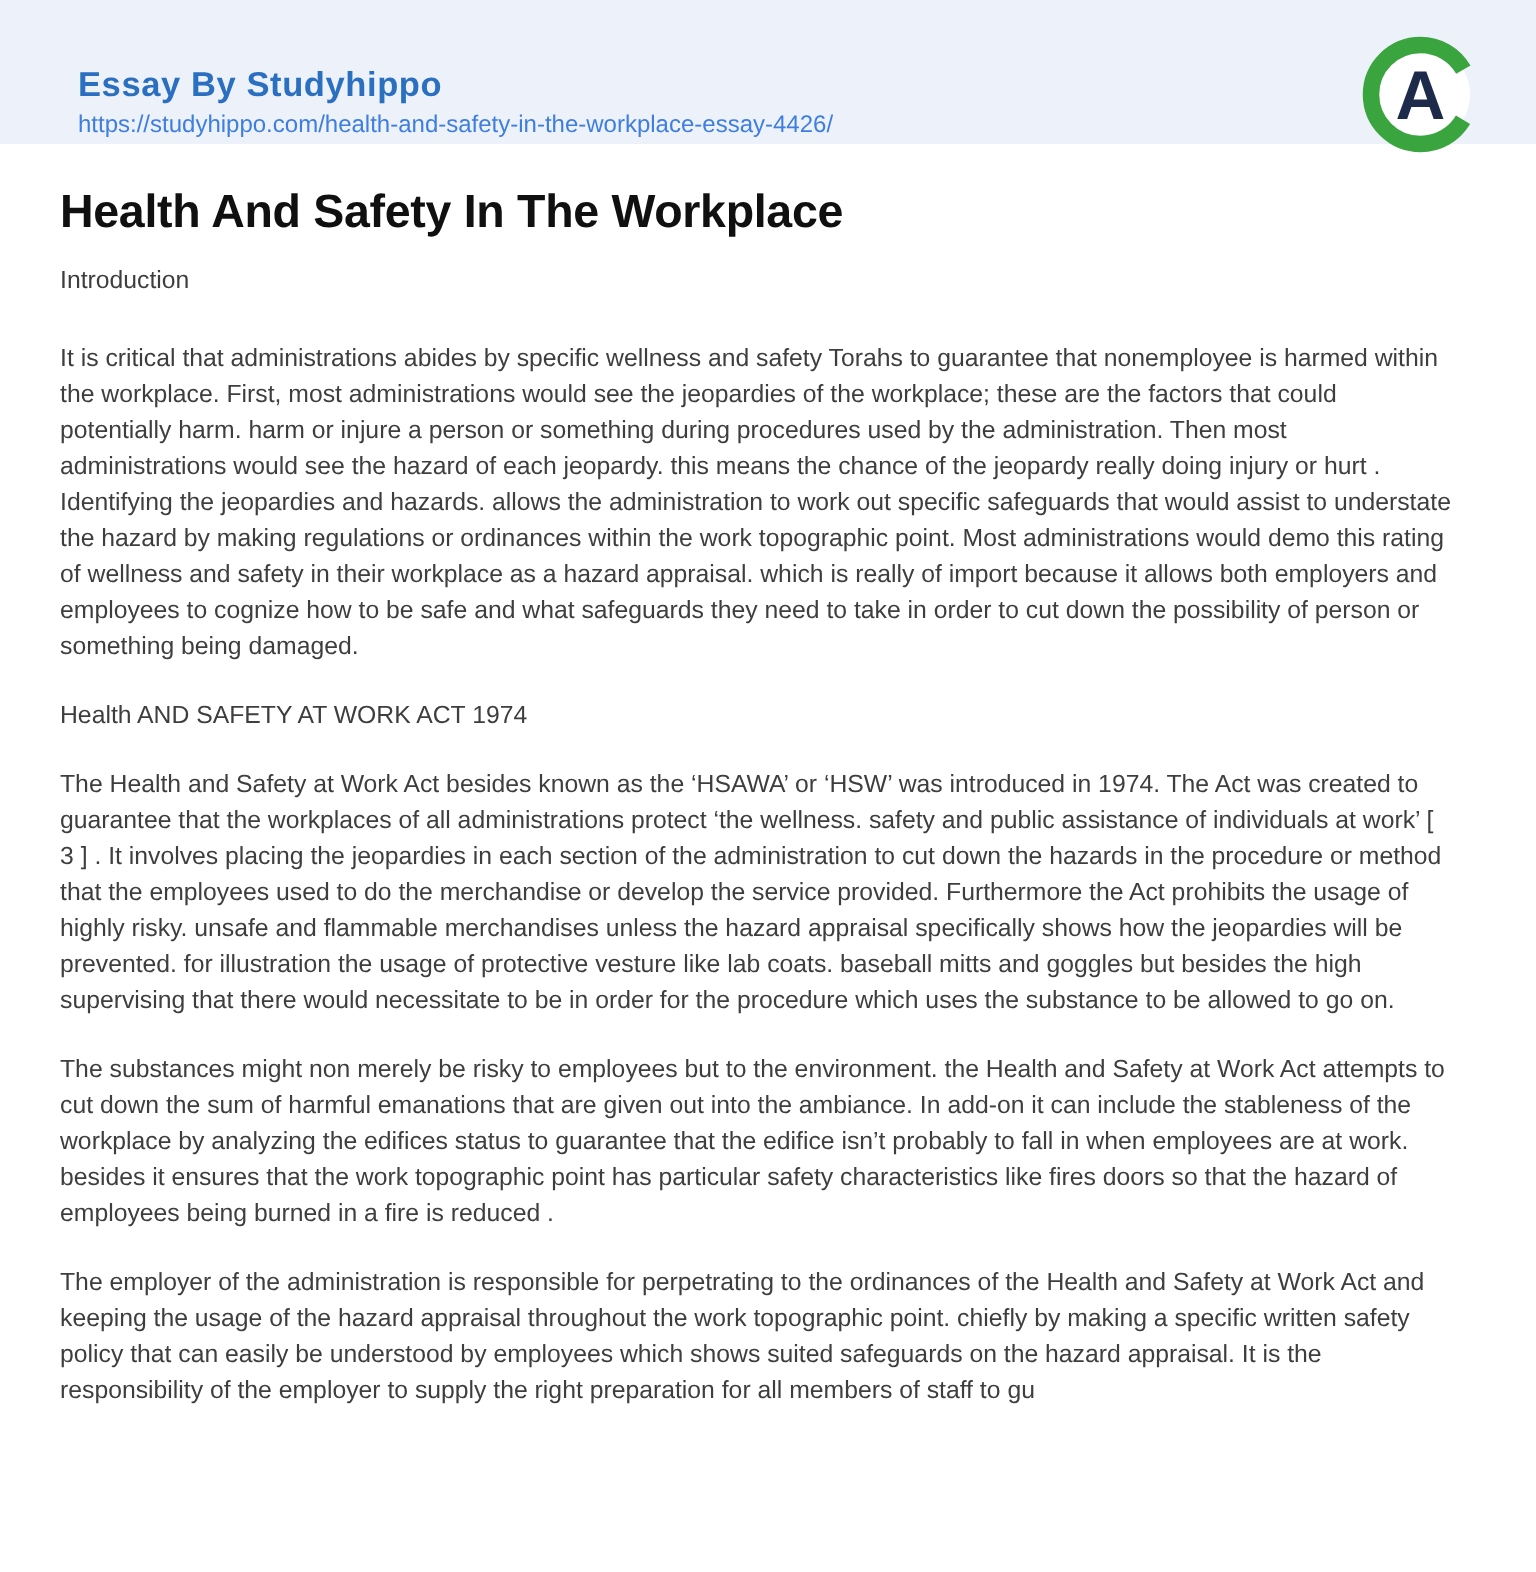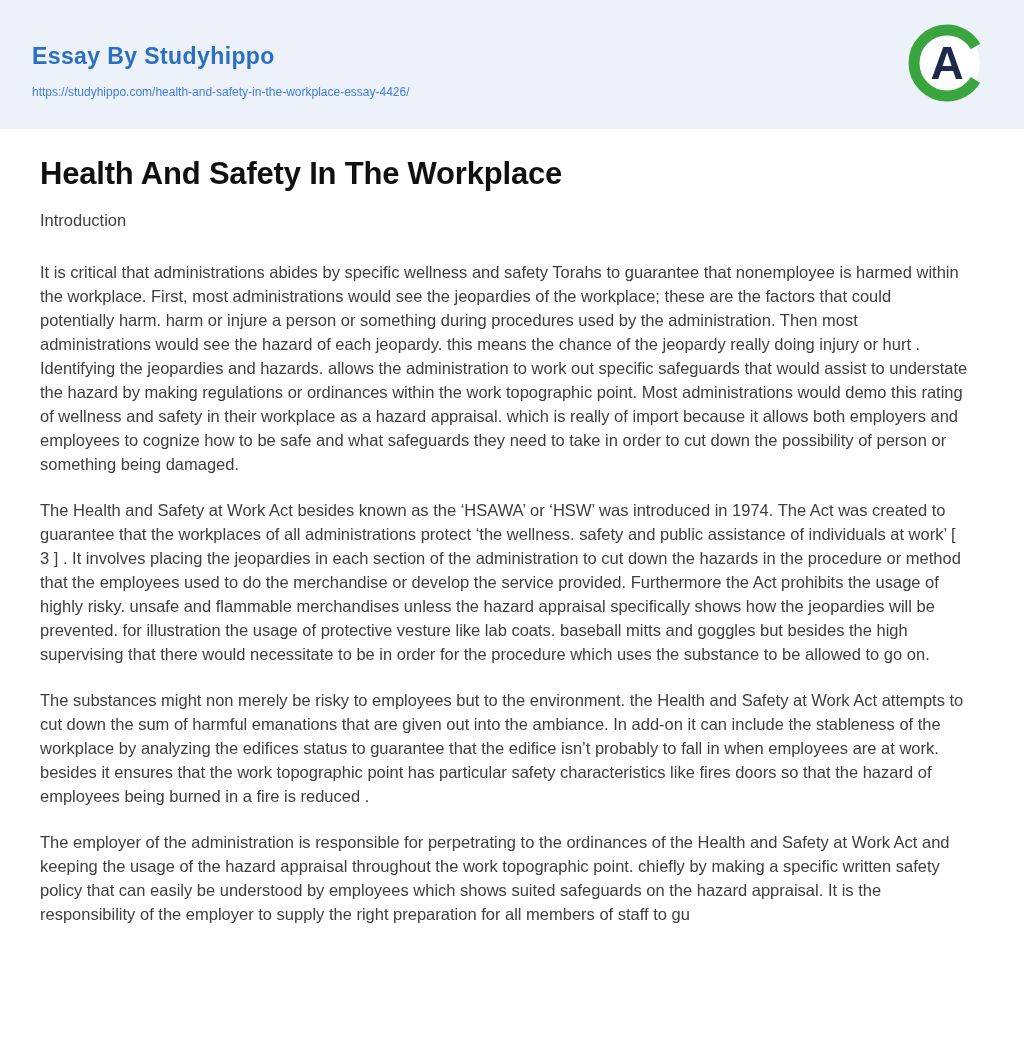--- a/index.html
+++ b/index.html
@@ -9,39 +9,39 @@
     height: 1048px;
     overflow: hidden;
     background: #ffffff;
     font-family: "Liberation Sans", "DejaVu Sans", sans-serif;
   }
 
   
   .header {
     position: relative;
     width: 100%;
-    height: 129px;
+    height: 96px;
     background: #edf1f9;
-    padding: 44px 40px 0 32px;
+    padding: 44px 40px 0 52px;
   }
   .site-name {
     display: block;
     color: #2a6fc0;
     font-size: 23px;
     font-weight: 700;
     letter-spacing: 0.4px;
     text-decoration: none;
     cursor: pointer;
     line-height: 1.1;
   }
   .site-url {
     display: block;
-    margin-top: 17px;
+    margin-top: 6px;
     color: #3e7ede;
-    font-size: 12px;
+    font-size: 16px;
     text-decoration: none;
     cursor: pointer;
     line-height: 1.1;
   }
   .logo {
     position: absolute;
     top: 24px;
     right: 38px;
     width: 78px;
     height: 78px;
@@ -89,19 +89,20 @@
   </div>
 </div>
 
 <div class="content">
   <h1 class="essay-title">Health And Safety In The Workplace</h1>
 
   <p class="intro-label">Introduction</p>
 
   <p>It is critical that administrations abides by specific wellness and safety Torahs to guarantee that nonemployee is harmed within the workplace. First, most administrations would see the jeopardies of the workplace; these are the factors that could potentially harm. harm or injure a person or something during procedures used by the administration. Then most administrations would see the hazard of each jeopardy. this means the chance of the jeopardy really doing injury or hurt . Identifying the jeopardies and hazards. allows the administration to work out specific safeguards that would assist to understate the hazard by making regulations or ordinances within the work topographic point. Most administrations would demo this rating of wellness and safety in their workplace as a hazard appraisal. which is really of import because it allows both employers and employees to cognize how to be safe and what safeguards they need to take in order to cut down the possibility of person or something being damaged.</p>
 
+  <p>Health AND SAFETY AT WORK ACT 1974</p>
 
   <p>The Health and Safety at Work Act besides known as the ‘HSAWA’ or ‘HSW’ was introduced in 1974. The Act was created to guarantee that the workplaces of all administrations protect ‘the wellness. safety and public assistance of individuals at work’ [ 3 ] . It involves placing the jeopardies in each section of the administration to cut down the hazards in the procedure or method that the employees used to do the merchandise or develop the service provided. Furthermore the Act prohibits the usage of highly risky. unsafe and flammable merchandises unless the hazard appraisal specifically shows how the jeopardies will be prevented. for illustration the usage of protective vesture like lab coats. baseball mitts and goggles but besides the high supervising that there would necessitate to be in order for the procedure which uses the substance to be allowed to go on.</p>
 
   <p>The substances might non merely be risky to employees but to the environment. the Health and Safety at Work Act attempts to cut down the sum of harmful emanations that are given out into the ambiance. In add-on it can include the stableness of the workplace by analyzing the edifices status to guarantee that the edifice isn’t probably to fall in when employees are at work. besides it ensures that the work topographic point has particular safety characteristics like fires doors so that the hazard of employees being burned in a fire is reduced  .</p>
 
   <p>The employer of the administration is responsible for perpetrating to the ordinances of the Health and Safety at Work Act and keeping the usage of the hazard appraisal throughout the work topographic point. chiefly by making a specific written safety policy that can easily be understood by employees which shows suited safeguards on the hazard appraisal. It is the responsibility of the employer to supply the right preparation for all members of staff to gu</p>
 </div>
 
 </body></html>

